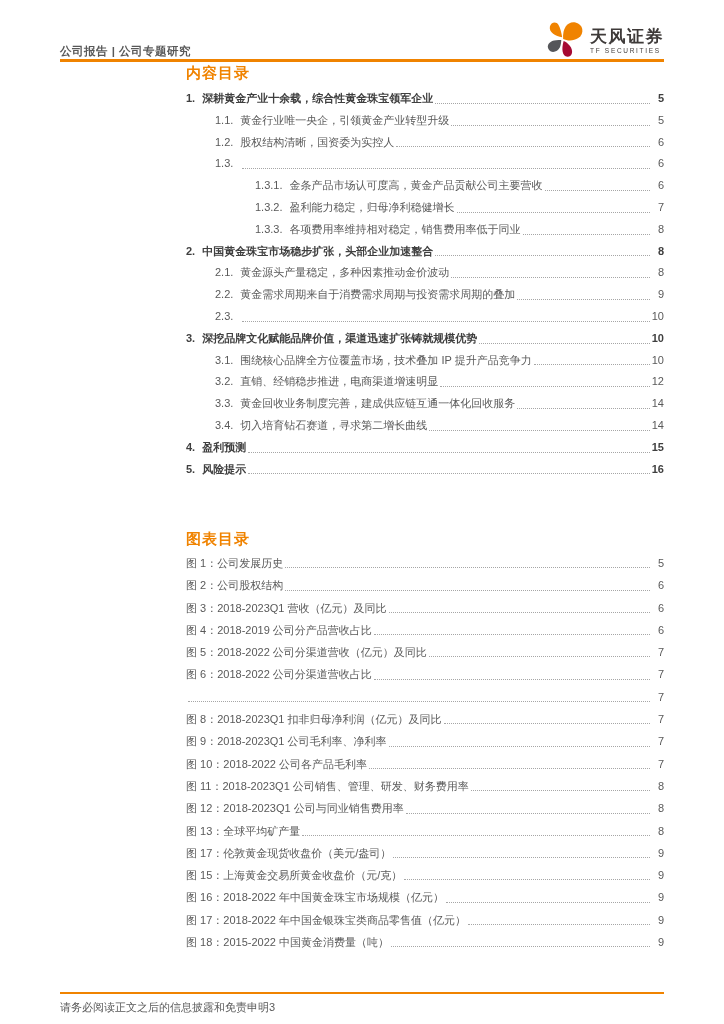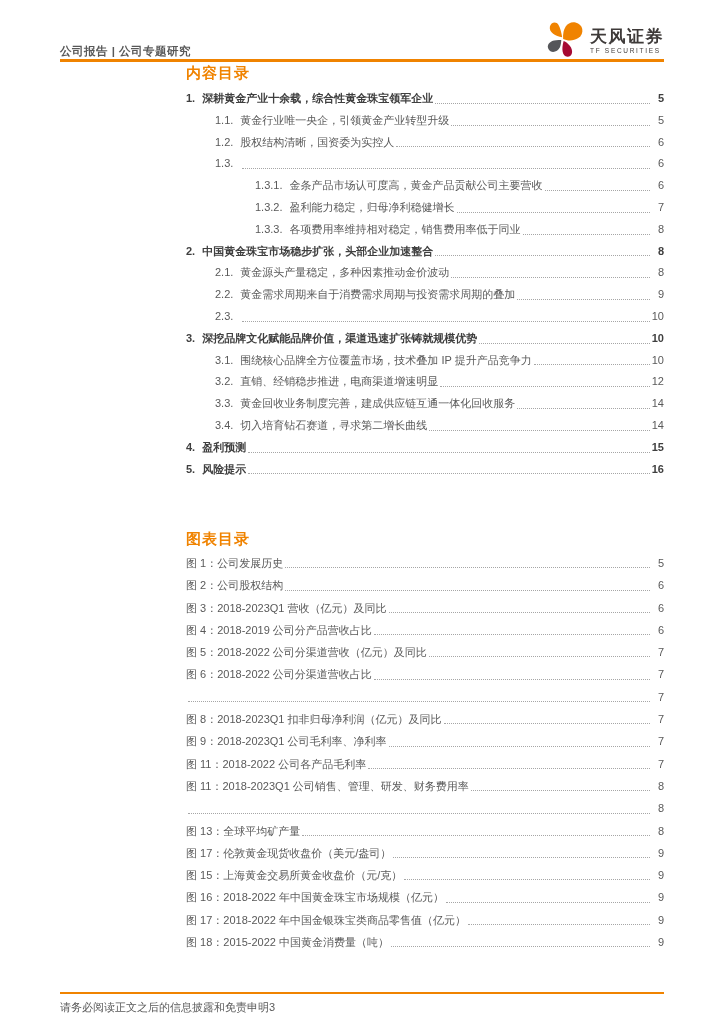--- a/index.html
+++ b/index.html
@@ -254,32 +254,33 @@
     <span class="pg">7</span>
   </div>
 
   <div class="row fig-row">
     <span class="txt">图 9：2018-2023Q1 公司毛利率、净利率</span>
     <span class="leader"></span>
     <span class="pg">7</span>
   </div>
 
   <div class="row fig-row">
-    <span class="txt">图 11：2018-2022 公司各产品毛利率</span>
+    <span class="txt">图 10：2018-2022 公司各产品毛利率</span>
     <span class="leader"></span>
     <span class="pg">7</span>
   </div>
 
   <div class="row fig-row">
     <span class="txt">图 11：2018-2023Q1 公司销售、管理、研发、财务费用率</span>
     <span class="leader"></span>
     <span class="pg">8</span>
   </div>
 
   <div class="row fig-row">
+    <span class="txt">图 12：2018-2023Q1 公司与同业销售费用率</span>
     <span class="leader"></span>
     <span class="pg">8</span>
   </div>
 
   <div class="row fig-row">
     <span class="txt">图 13：全球平均矿产量</span>
     <span class="leader"></span>
     <span class="pg">8</span>
   </div>
 

